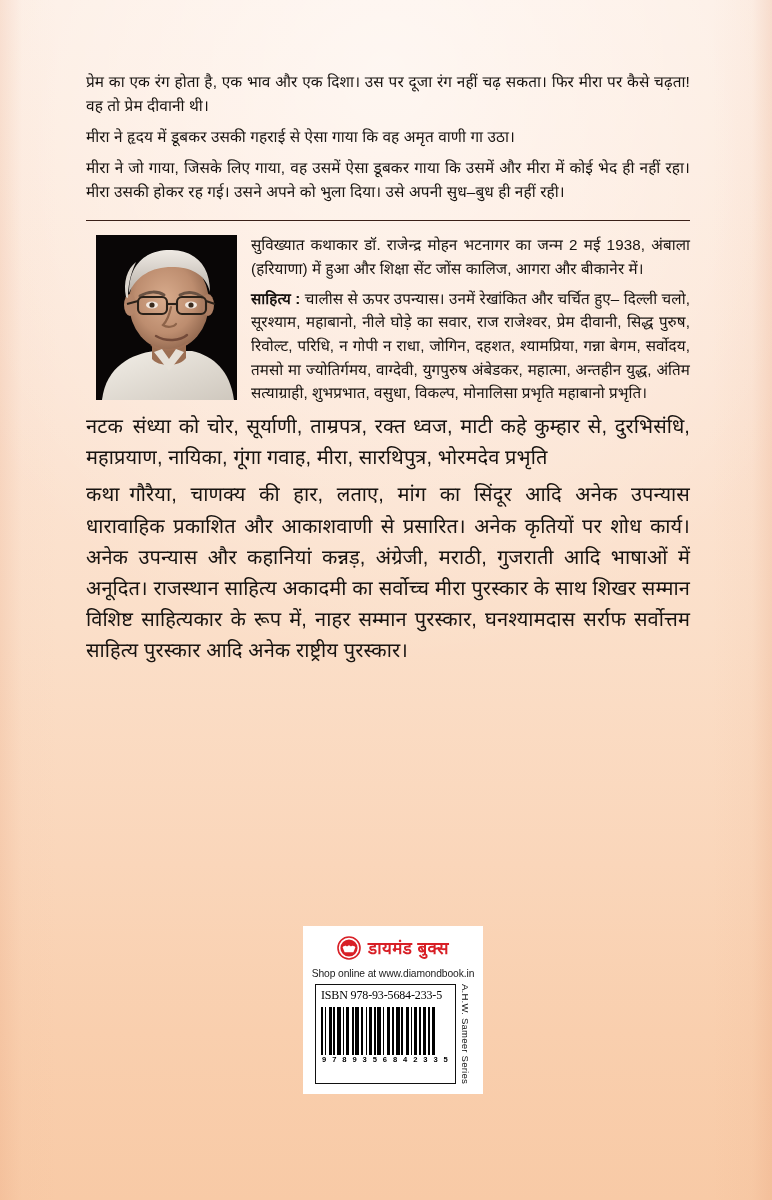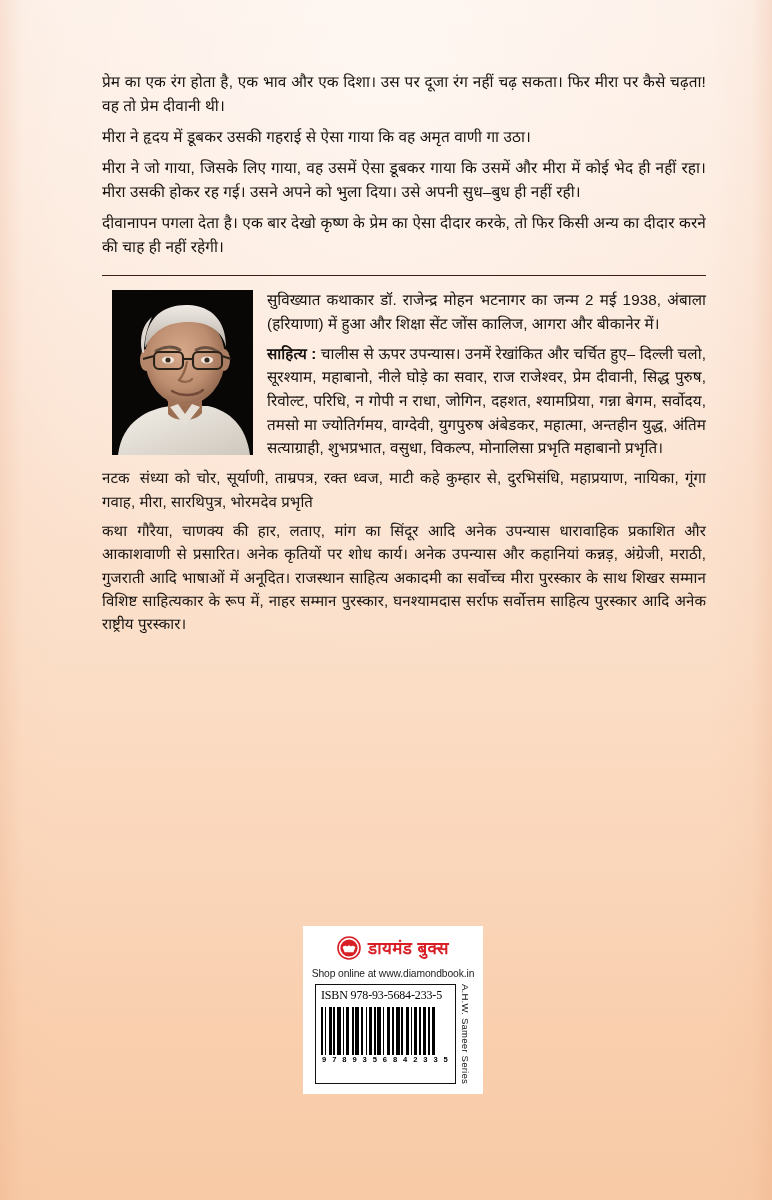--- a/index.html
+++ b/index.html
@@ -43,21 +43,21 @@
         rgba(226,150,110,0.02) 22px,
         rgba(255,255,255,0.0) 60px,
         rgba(255,255,255,0.0) calc(100% - 60px),
         rgba(226,150,110,0.05) calc(100% - 20px),
         rgba(226,150,110,0.22) 100%);
     pointer-events: none;
   }
 
   .content {
     position: absolute;
-    left: 102px;
+    left: 86px;
     top: 70px;
     width: 604px;
   }
 
   .body-text p {
     margin: 0 0 7px 0;
     font-size: 15.4px;
     line-height: 1.56;
     color: #171310;
     text-align: justify;
@@ -93,21 +93,21 @@
     line-height: 1.56;
     color: #171310;
     text-align: justify;
     letter-spacing: 0.1px;
   }
   .author-text p { margin: 0 0 6px 0; }
   .author-text .lbl { font-weight: bold; }
 
   .biblio p {
     margin: 0 0 6px 0;
-    font-size: 15px;
+    font-size: 20px;
     line-height: 1.56;
     color: #171310;
     text-align: justify;
     letter-spacing: 0.1px;
   }
   .biblio .cat { margin-right: 10px; }
 
   
   .pub-panel {
     position: absolute;
@@ -216,21 +216,20 @@
 <body>
 
 <div class="cover">
 
   <div class="content">
 
     <div class="body-text">
       <p>प्रेम का एक रंग होता है, एक भाव और एक दिशा। उस पर दूजा रंग नहीं चढ़ सकता। फिर मीरा पर कैसे चढ़ता! वह तो प्रेम दीवानी थी।</p>
       <p>मीरा ने हृदय में डूबकर उसकी गहराई से ऐसा गाया कि वह अमृत वाणी गा उठा।</p>
       <p>मीरा ने जो गाया, जिसके लिए गाया, वह उसमें ऐसा डूबकर गाया कि उसमें और मीरा में कोई भेद ही नहीं रहा। मीरा उसकी होकर रह गई। उसने अपने को भुला दिया। उसे अपनी सुध–बुध ही नहीं रही।</p>
-      <p>दीवानापन पगला देता है। एक बार देखो कृष्ण के प्रेम का ऐसा दीदार करके, तो फिर किसी अन्य का दीदार करने की चाह ही नहीं रहेगी।</p>
     </div>
 
     <div class="divider"></div>
 
     <div class="author-block">
 
       <div class="author-photo">
         <svg viewBox="0 0 141 165" preserveAspectRatio="xMidYMid slice" aria-hidden="true">
           <defs>
             <radialGradient id="skin" cx="45%" cy="45%" r="62%">

